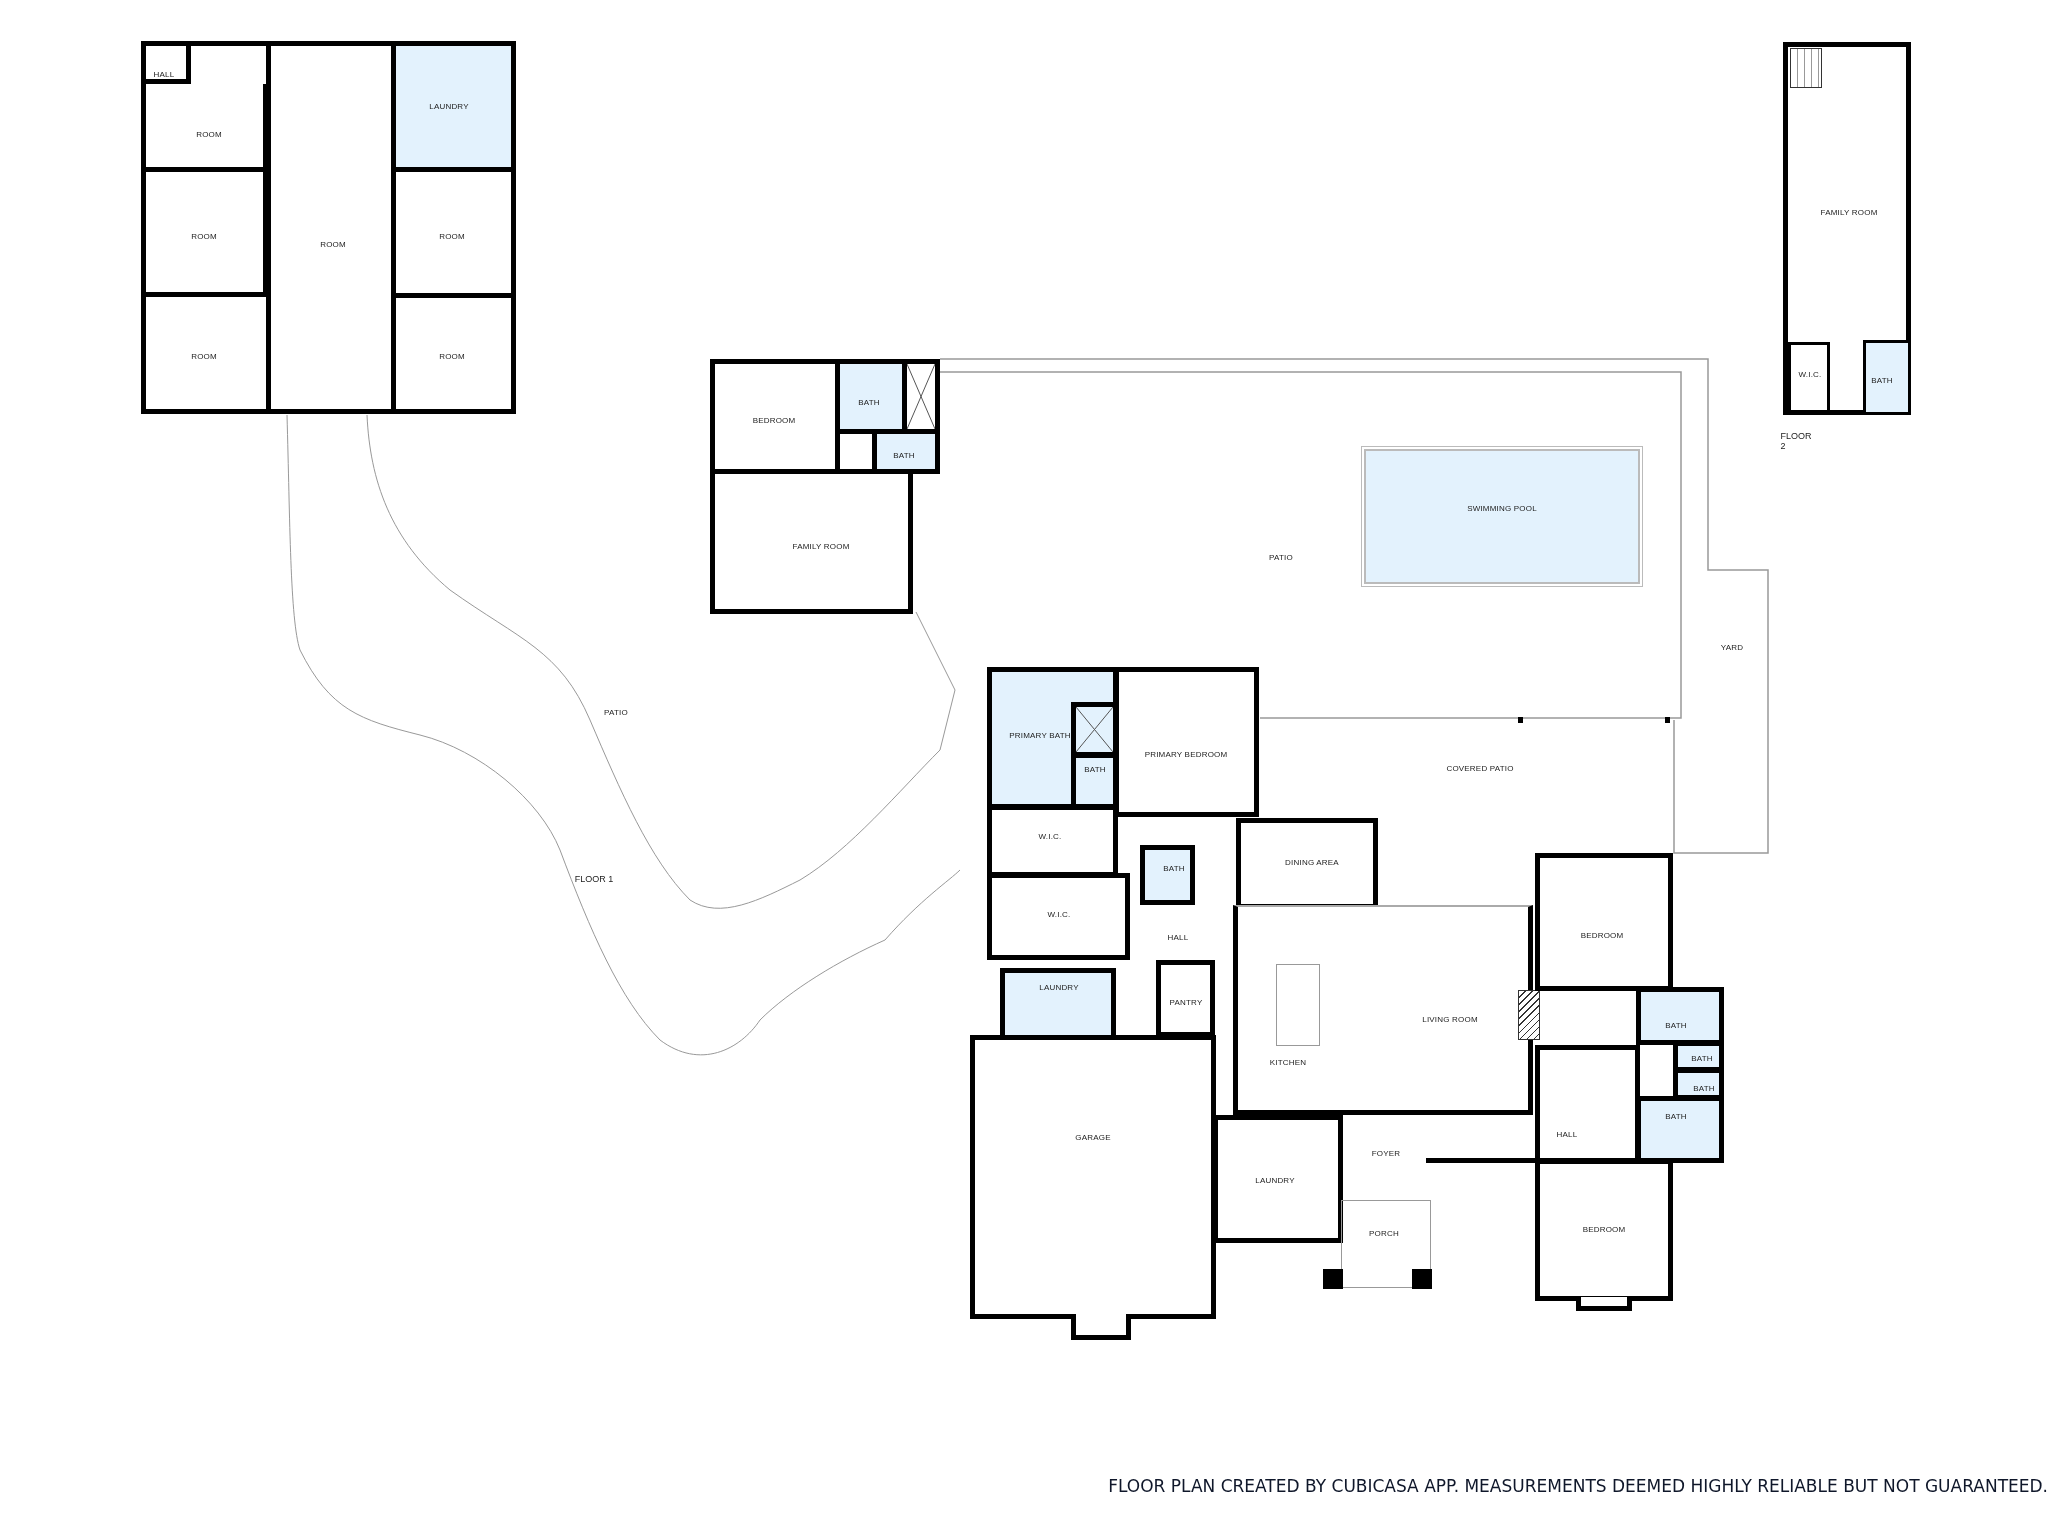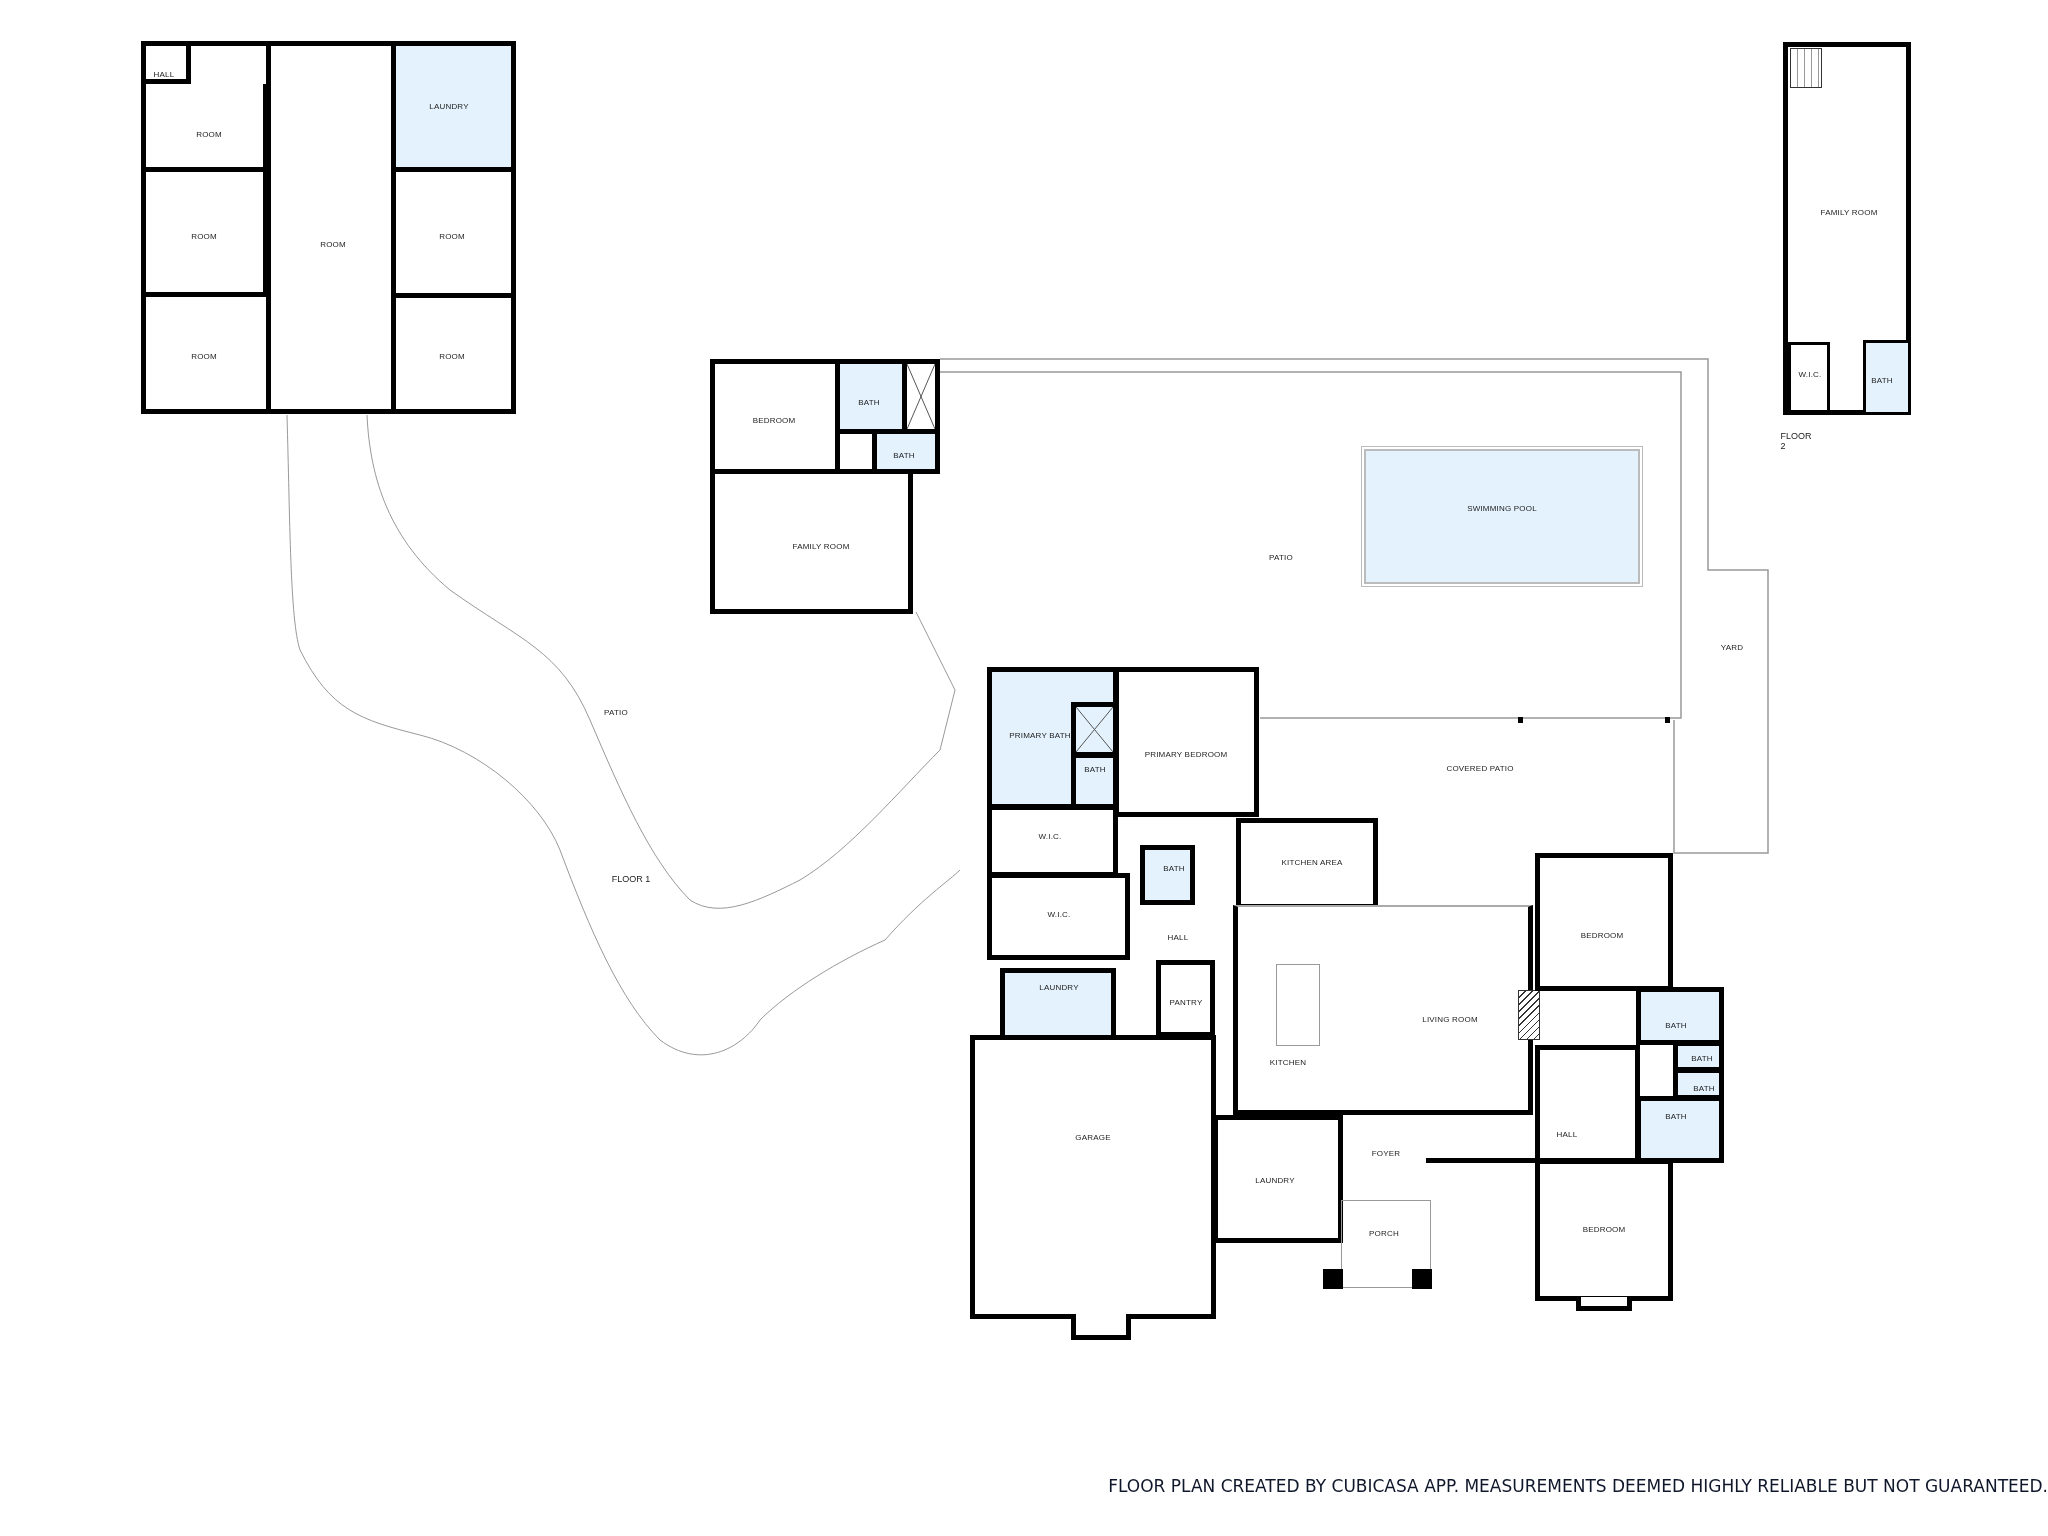--- a/index.html
+++ b/index.html
@@ -70,21 +70,21 @@
   <div class="lbl" style="left:904px;top:455px;">BATH</div>
   <div class="room" style="left:710px;top:469px;width:203px;height:145px;"></div>
   <div class="lbl" style="left:821px;top:546px;">FAMILY ROOM</div>
 
   <div class="lbl" style="left:1281px;top:557px;">PATIO</div>
   <div class="pool" style="left:1364px;top:449px;width:276px;height:135px;"></div>
   <div class="lbl" style="left:1502px;top:508px;">SWIMMING POOL</div>
   <div class="lbl" style="left:1732px;top:647px;">YARD</div>
   <div class="lbl" style="left:1480px;top:768px;">COVERED PATIO</div>
   <div class="lbl" style="left:616px;top:712px;">PATIO</div>
-  <div class="floorlbl" style="left:631px;top:879px;">FLOOR 1</div>
+  <div class="floorlbl" style="left:594px;top:879px;">FLOOR 1</div>
   <div class="col" style="left:1518px;top:717px;width:5px;height:6px;"></div>
   <div class="col" style="left:1665px;top:717px;width:5px;height:6px;"></div>
 
   <div class="room wet" style="left:987px;top:667px;width:131px;height:142px;"></div>
   <div class="lbl" style="left:1040px;top:735px;">PRIMARY BATH</div>
   <div class="room" style="left:1071px;top:702px;width:47px;height:55px;background:#e3f2fd;">
     <svg width="37" height="45" style="position:absolute;left:0;top:0">
         <path d="M0,0 L37,45 M37,0 L0,45" stroke="#555" stroke-width="1"></path>
       </svg>
   </div>
@@ -98,21 +98,21 @@
   <div class="lbl" style="left:1059px;top:914px;">W.I.C.</div>
   <div class="room wet" style="left:1140px;top:845px;width:55px;height:60px;"></div>
   <div class="lbl" style="left:1174px;top:868px;">BATH</div>
   <div class="lbl" style="left:1178px;top:937px;">HALL</div>
   <div class="room wet" style="left:1000px;top:968px;width:116px;height:72px;"></div>
   <div class="lbl" style="left:1059px;top:987px;">LAUNDRY</div>
   <div class="room" style="left:1156px;top:960px;width:59px;height:77px;"></div>
   <div class="lbl" style="left:1186px;top:1002px;">PANTRY</div>
 
   <div class="room" style="left:1236px;top:818px;width:142px;height:91px;border-right-width:5px;"></div>
-  <div class="lbl" style="left:1312px;top:862px;">KITCHEN AREA</div>
+  <div class="lbl" style="left:1312px;top:862px;">DINING AREA</div>
   <div class="room" style="left:1233px;top:905px;width:300px;height:210px;border-top:2px solid #aaa;"></div>
   <div class="room thin" style="left:1276px;top:964px;width:44px;height:82px;"></div>
   <div class="lbl" style="left:1288px;top:1062px;">KITCHEN</div>
   <div class="lbl" style="left:1450px;top:1019px;">LIVING ROOM</div>
   <div class="hatch" style="left:1518px;top:990px;width:22px;height:50px;"></div>
 
   <div class="room" style="left:970px;top:1035px;width:246px;height:284px;"></div>
   <div class="room" style="left:1071px;top:1314px;width:60px;height:26px;border-top:none;"></div>
   <div class="lbl" style="left:1093px;top:1137px;">GARAGE</div>
   <div class="room" style="left:1213px;top:1115px;width:130px;height:128px;"></div>

